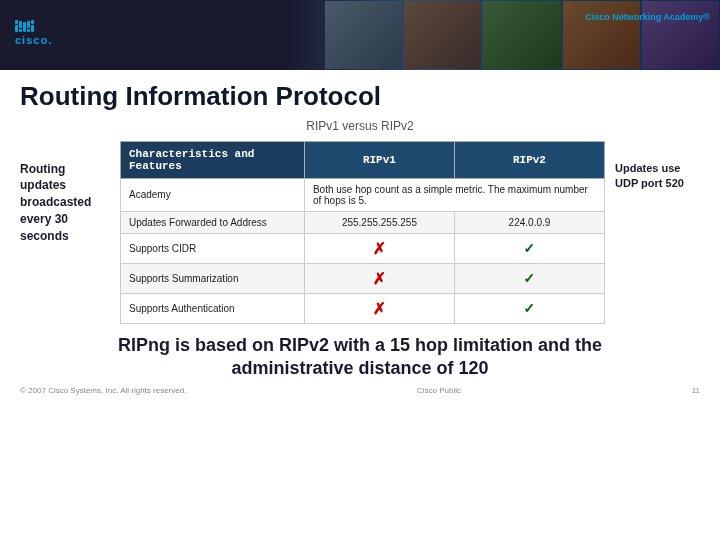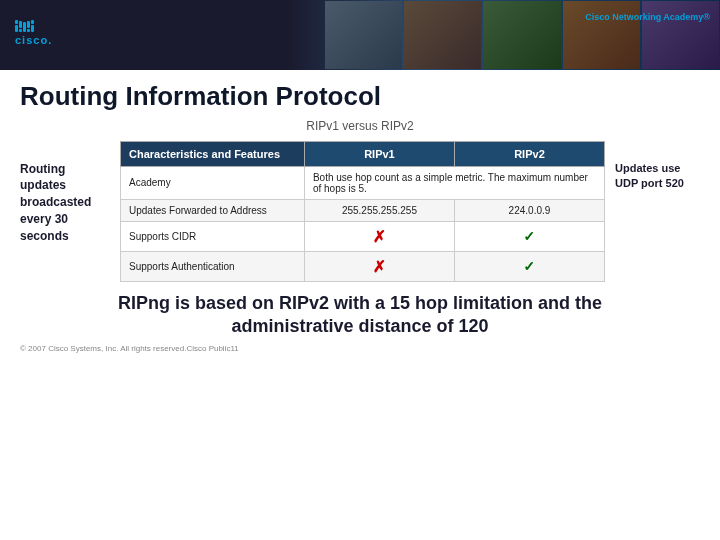--- a/index.html
+++ b/index.html
@@ -137,20 +137,21 @@
     .comparison-table {
       width: 100%;
       border-collapse: collapse;
       border: 1px solid #aaa;
       font-size: 11px;
     }
 
     .comparison-table thead tr {
       background: #1a3a5e;
       color: white;
+      font-family: Liberation Mono, monospace;
     }
 
     .comparison-table thead th {
       padding: 6px 8px;
       text-align: left;
       font-size: 11px;
       font-weight: bold;
       border: 1px solid #aaa;
     }
 
@@ -216,21 +217,21 @@
       text-align: center;
       font-size: 18px;
       color: #1a1a2e;
       font-weight: bold;
       margin-top: 10px;
       line-height: 1.3;
     }
 
     .footer {
       display: flex;
-      justify-content: flex-start;
+      justify-content: space-between;
       align-items: center;
       margin-top: 6px;
       font-size: 8px;
       color: #888;
     }
 
     .cisco-logo-graphic {
       display: flex;
       align-items: flex-end;
       gap: 1px;
@@ -320,20 +321,25 @@
             <td>224.0.0.9</td>
           </tr>
 
 
           <tr>
             <td>Supports CIDR</td>
             <td><span class="icon-x">✗</span></td>
             <td><span class="icon-check">✓</span></td>
           </tr>
 
+          <tr>
+            <td>Supports Summarization</td>
+            <td><span class="icon-x">✗</span></td>
+            <td><span class="icon-check">✓</span></td>
+          </tr>
 
           <tr>
             <td>Supports Authentication</td>
             <td><span class="icon-x">✗</span></td>
             <td><span class="icon-check">✓</span></td>
           </tr>
         </tbody>
       </table>
     </div>
 

